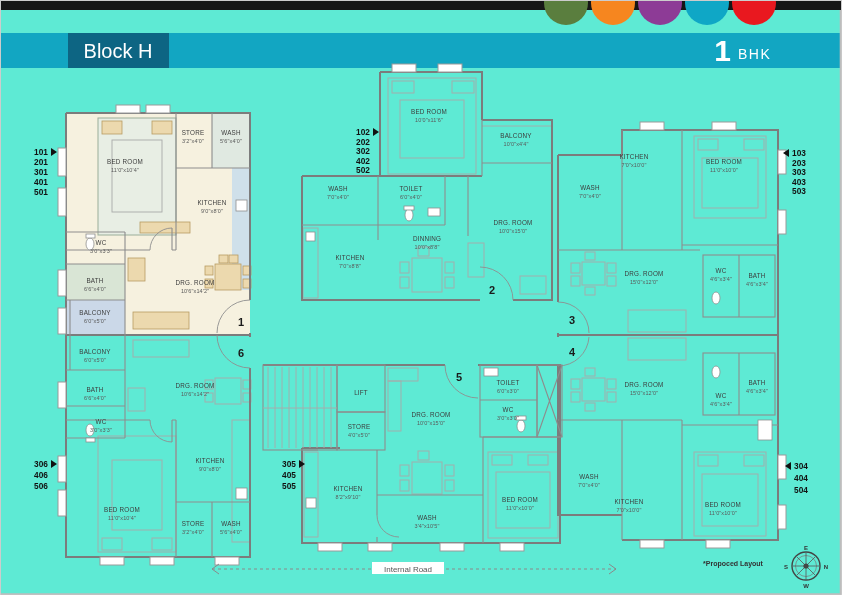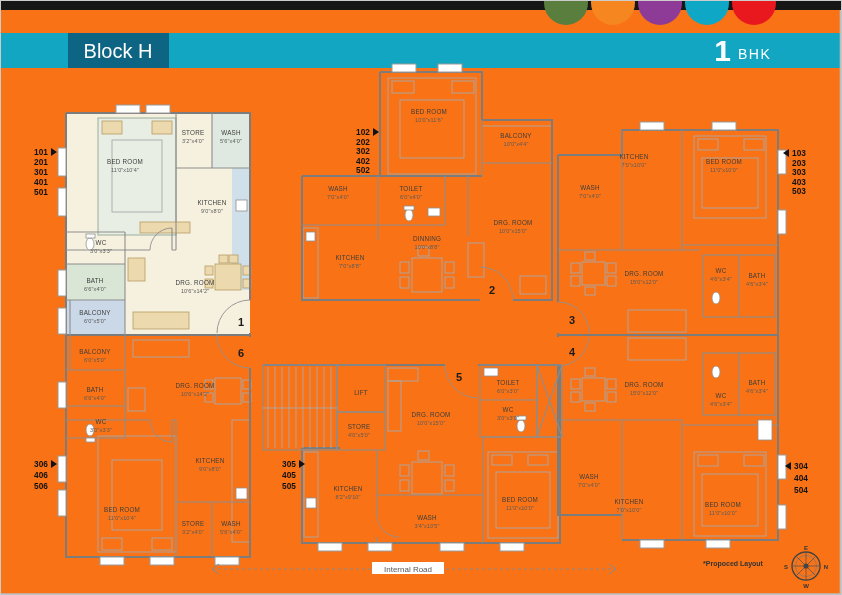--- a/index.html
+++ b/index.html
@@ -1,16 +1,16 @@
 <!DOCTYPE html>
 <html><head>
 <meta charset="utf-8">
 <style>
   html,body{margin:0;padding:0;background:#fff;}
-  #page{position:relative;width:842px;height:595px;background:#f97316;overflow:hidden;
+  #page{position:relative;width:842px;height:595px;background:#5eead4;overflow:hidden;
         font-family:"Liberation Sans",sans-serif;}
   svg text{font-family:"Liberation Sans",sans-serif;}
   .rn{font-size:6.3px;fill:#3c3c3c;text-anchor:middle;letter-spacing:.2px;}
   .rd{font-size:5.5px;fill:#5a5a5a;text-anchor:middle;letter-spacing:.1px;}
   .num{font-size:11px;font-weight:bold;fill:#1b1b1b;text-anchor:middle;}
   .stk{font-size:8.3px;font-weight:bold;fill:#111;text-anchor:middle;}
   .wall{stroke:#7c7c7c;stroke-width:2;fill:none;}
   .wallthin{stroke:#8d8d8d;stroke-width:1.1;fill:none;}
   .tab{stroke:#9a9a9a;stroke-width:1;fill:#fff;}
   .furn{stroke:#a9a9a9;stroke-width:.9;fill:none;}

